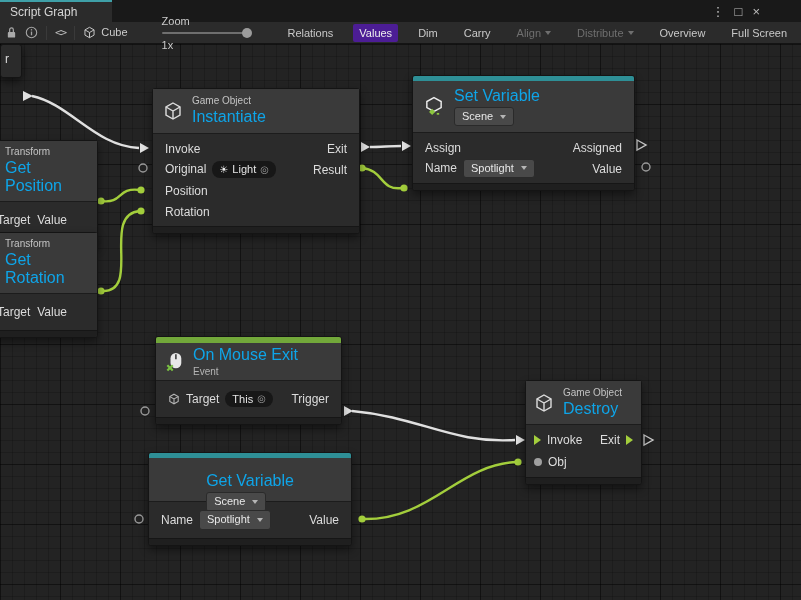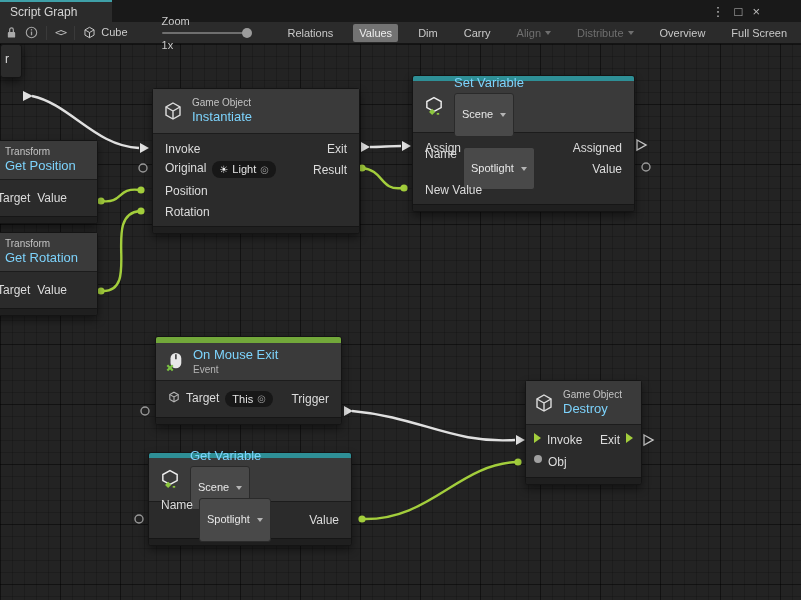--- a/index.html
+++ b/index.html
@@ -23,21 +23,21 @@
   .tb-sep { width:1px; height:14px; background:#1c1c1c; border-right:1px solid #3a3a3a; }
   .tb-icon { display:flex; align-items:center; justify-content:center; height:18px; }
   .tb-code { font-family:"DejaVu Sans Mono",monospace; font-size:11px; color:#bdbdbd; letter-spacing:-1px; }
   .tb-group { display:flex; align-items:flex-start; gap:5px; }
   .zoom-track { position:relative; width:88px; height:2px; background:#6f6f6f; border-radius:1px; }
   .zoom-handle { position:absolute; right:-2px; top:-4px; width:10px; height:10px; border-radius:50%;
     background:#9c9c9c; }
   .tb-buttons { margin-left:auto; display:flex; align-items:center; gap:14px; padding-right:2px; }
   .tb-btn { padding:3px 6px; border-radius:2px; color:#c9c9c9; white-space:nowrap; display:flex;
     align-items:center; gap:4px; }
-  .tb-btn.active { background:#737373; color:#eeeeee; }
+  .tb-btn.active { background:#4c1d95; color:#eeeeee; }
   .tb-btn.disabled { color:#6f6f6f; }
   .caret-down { width:0; height:0; border-left:3.5px solid transparent; border-right:3.5px solid transparent;
     border-top:4px solid #b5b5b5; display:inline-block; }
   .tb-btn.disabled .caret-down { border-top-color:#6f6f6f; }
 
   
   .canvas { position:absolute; top:44px; left:0; width:801px; height:556px; overflow:hidden;
     background-color:#232323;
     background-image:
       linear-gradient(rgba(0,0,0,0.38) 1px, transparent 1px),
@@ -49,55 +49,55 @@
 
   
   .node { position:absolute; z-index:2; background:#2b2b2b; border:1px solid #141414; border-radius:3px;
     box-shadow:0 4px 8px rgba(0,0,0,0.45); }
   .strip-teal { height:5px; background:#2e8f96; border-radius:2px 2px 0 0; }
   .strip-green { height:6px; background:#72a83a; border-radius:2px 2px 0 0; }
   .nhead { background:#3a3a3a; border-bottom:1px solid #1c1c1c; display:flex; align-items:center;
     gap:9px; padding:5px 10px; }
   .nhead-col { display:flex; flex-direction:column; justify-content:center; gap:2px; }
   .ncat { font-size:10px; color:#c3c3c3; line-height:1.1; }
-  .ntitle { font-size:13px; color:#7dd3fc; line-height:1.15; }
+  .ntitle { font-size:16px; color:#0ea5e9; line-height:1.15; }
   .nsub { font-size:10px; color:#b5b5b5; line-height:1.1; }
   .nbody { padding:4px 0; }
   .nrow { height:21px; display:flex; align-items:center; justify-content:space-between;
     padding:0 12px; font-size:12px; color:#dcdcdc; }
-  .nrow .left, .nrow .right { display:flex; align-items:flex-start; gap:6px; }
+  .nrow .left, .nrow .right { display:flex; align-items:center; gap:6px; }
   .nfoot { height:7px; background:#1f1f1f; border-top:1px solid #161616; border-radius:0 0 2px 2px; }
 
   .chip { display:inline-flex; align-items:center; gap:4px; background:#171717; border-radius:8px;
     padding:1px 7px; font-size:11px; color:#e6e6e6; line-height:1.3; }
   .chip .picker { color:#9a9a9a; font-size:10px; }
   .chip .lighticon { color:#f2f2f2; font-size:10px; }
   .chip-dd { display:inline-flex; align-items:center; gap:7px; background:#494949; border-radius:3px;
-    padding:13px 7px; font-size:11px; color:#e8e8e8; line-height:1.4; border:1px solid #2a2a2a; }
+    padding:1px 7px; font-size:11px; color:#e8e8e8; line-height:1.4; border:1px solid #2a2a2a; }
 
   .tri-green { width:0; height:0; border-top:5px solid transparent; border-bottom:5px solid transparent;
     border-left:7px solid #a3ce3c; display:inline-block; }
   .dot-gray { width:8px; height:8px; border-radius:50%; background:#a0a0a0; display:inline-block; }
 
   
   #frag-a { left:0; top:8; width:16px; height:26px; }
   #frag-b { left:0; top:40; width:22px; height:34px; font-size:12px; color:#dcdcdc; padding:7px 0 0 4px; }
   #node-get-position { left:-30px; top:96px; width:128px; }
   #node-get-rotation { left:-30px; top:188px; width:128px; }
   .tnode .nhead { padding:5px 8px 5px 34px; }
   .tnode .nrow { height:28px; padding:0 30px 0 26px; }
   #node-instantiate { left:152px; top:44px; width:208px; }
   #node-instantiate .nhead { height:45px; }
   #node-set-variable { left:412px; top:31px; width:223px; }
   #node-set-variable .nhead { height:52px; }
   #node-on-mouse-exit { left:155px; top:292px; width:187px; }
   #node-on-mouse-exit .nhead { height:38px; }
   #node-on-mouse-exit .nrow { height:28px; }
   #node-get-variable { left:148px; top:408px; width:204px; }
-  #node-get-variable .nhead { height:44px; }
+  #node-get-variable .nhead { height:44px;flex-direction:column; }
   #node-get-variable .nrow { height:28px; }
   #node-destroy { left:525px; top:336px; width:117px; }
   #node-destroy .nhead { height:44px; padding:5px 8px; }
   #node-destroy .nrow { height:22px; padding:0 8px; }
 </style>
 </head>
 <body>
 
 <div class="app">
 
@@ -317,25 +317,20 @@
             <span>Name</span>
             <span class="chip-dd">
               <span>Spotlight</span>
               <span class="caret-down"></span>
             </span>
           </span>
           <span class="right">
               <span>Value</span>
             </span>
         </div>
-        <div class="nrow">
-          <span class="left">
-              <span>New Value</span>
-            </span>
-        </div>
       </div>
       <div class="nfoot"></div>
     </div>
 
     <div class="node" id="node-on-mouse-exit">
       <div class="strip-green"></div>
       <div class="nhead">
         <svg width="18" height="24" viewBox="0 0 20 24">
             <rect x="5" y="2" width="12" height="17" rx="6" fill="#e8e8e8"></rect>
             <line x1="11" y1="3.5" x2="11" y2="9" stroke="#2b2b2b" stroke-width="1.6"></line>

